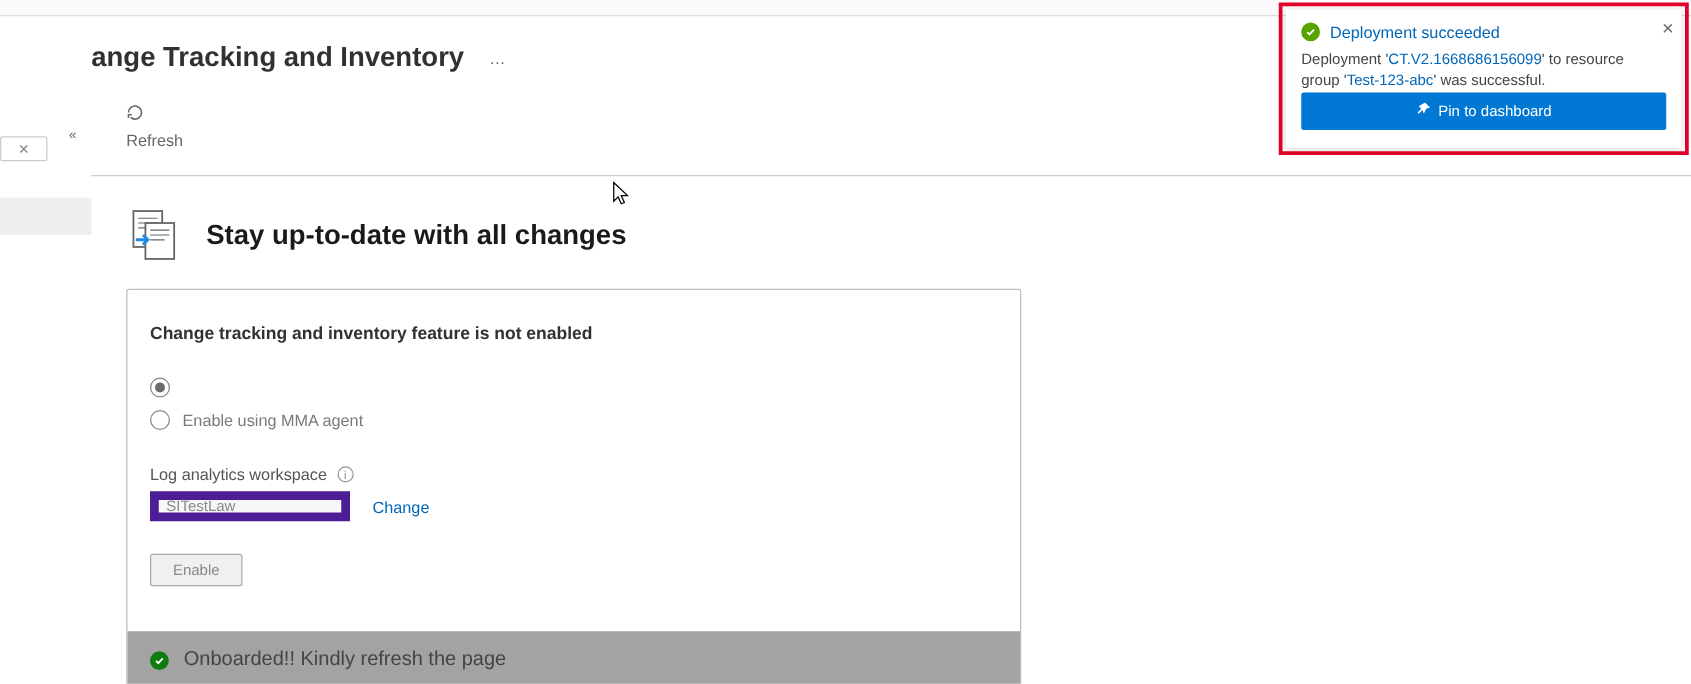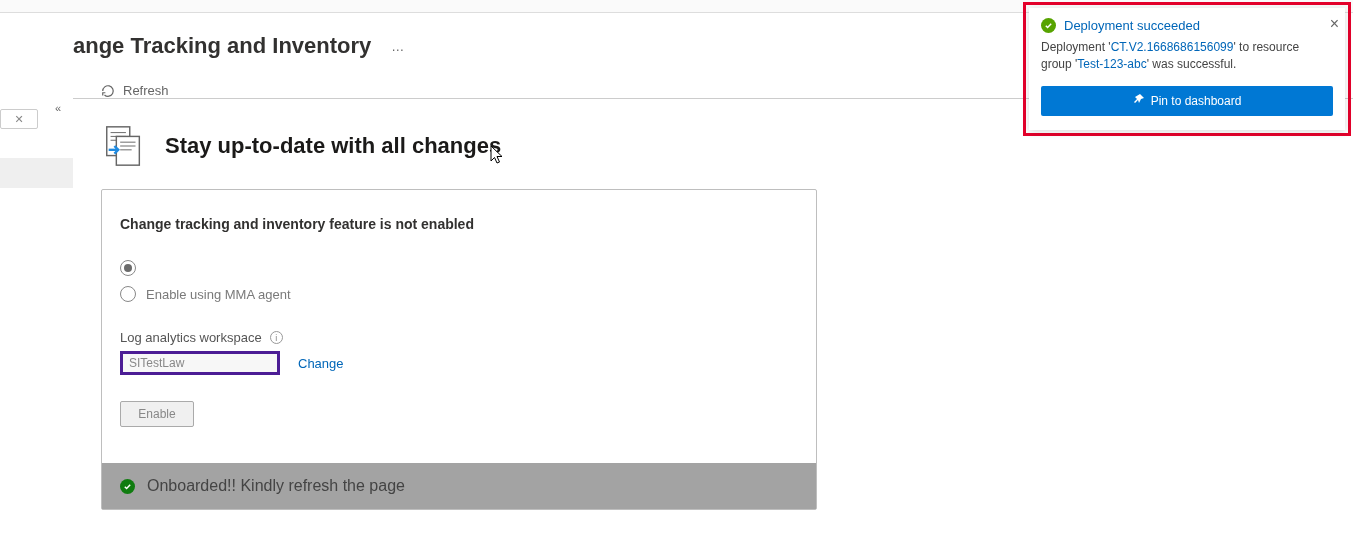--- a/index.html
+++ b/index.html
@@ -78,26 +78,26 @@
       background: #efefef;
     }
 
     .main {
       flex: 1;
       padding-top: 0;
     }
 
     .refresh-row {
       display: flex;
-      align-items: center;
       gap: 8px;
       color: #666;
-      padding: 14px 0 0 28px;
+      padding: 14px 0 20px 28px;
       border-bottom: 1px solid #ccc;
       width: 100%;
+      flex-direction: column;
     }
     .refresh-icon {
       width: 14px;
       height: 14px;
     }
 
     .hero {
       display: flex;
       align-items: center;
       gap: 18px;
@@ -170,21 +170,21 @@
     }
     .input-row {
       display: flex;
       align-items: center;
       gap: 18px;
       margin-top: 6px;
     }
     .text-input {
       width: 160px;
       height: 24px;
-      border: 3px solid #4c1d95;
+      border: 7px solid #4c1d95;
       padding: 0 6px;
       font-size: 12px;
       color: #888;
       background: #f7f7f7;
     }
     .change-link {
       color: #0066b8;
       font-size: 13px;
     }
     .enable-btn {
@@ -271,21 +271,21 @@
       right: 6px;
       top: 8px;
       font-size: 16px;
       color: #666;
       line-height: 1;
     }
     .toast-body {
       font-size: 12px;
       color: #444;
       line-height: 1.45;
-      margin-bottom: 12px;
+      margin-bottom: 0;
     }
     .toast-body .lnk { color: #0066b8; }
     .toast-actions {
       display: flex;
       gap: 20px;
     }
     .toast-btn {
       flex: 1 1 auto;
       background: #0078d4;
       color: #fff;

